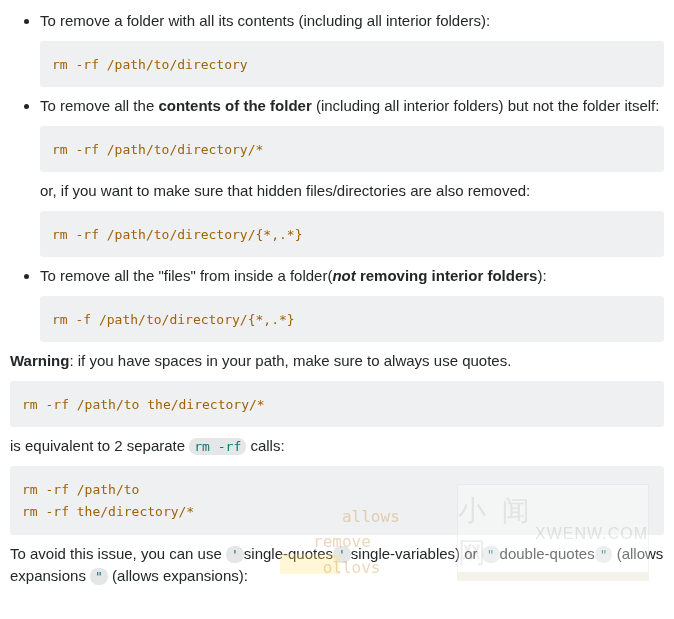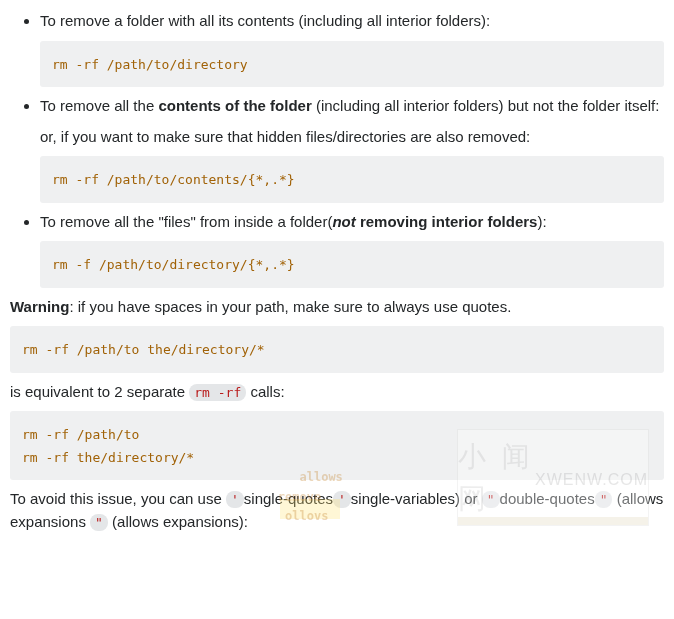--- a/index.html
+++ b/index.html
@@ -32,21 +32,21 @@
       color: #a16207;
       background: none;
       padding: 0;
     }
     code.inline {
       font-family: Consolas, Menlo, Monaco, monospace;
       font-size: 13px;
       background-color: #e4e6e8;
       padding: 1px 5px;
       border-radius: 8px;
-      color: #b91c1c;
+      color: #0f766e;
     }
     p {
       margin: 8px 0;
     }
     strong {
       font-weight: 700;
     }
     em {
       font-style: italic;
     }
@@ -79,28 +79,27 @@
     .wm-bottom {
       height: 8px;
       width: 100%;
       background: #e3dbc1;
       position: absolute;
       bottom: 0;
     }
     .ghost-code {
       position: absolute;
       bottom: 25px;
-      left: 220px;
+      left: 236px;
       width: 220px;
       font-family: Consolas, monospace;
-      font-size: 12px;
+      font-size: 16px;
       color: rgba(200, 140, 60, 0.25);
       line-height: 1.6;
       pointer-events: none;
-      font-weight: bold;
     }
     .ghost-code .kw { color: rgba(200, 140, 60, 0.35); }
     .ghost-hl {
       position: absolute;
       bottom: 32px;
       left: 280px;
       width: 60px;
       height: 20px;
       background: rgba(255, 230, 120, 0.3);
       pointer-events: none;
@@ -109,22 +108,23 @@
 </head>
 <body>
 
 <ul>
   <li>
     <span>To remove a folder with all its contents (including all interior folders):</span>
     <pre><code>rm -rf /path/to/directory</code></pre>
   </li>
   <li>
     <span>To remove all the </span><strong>contents of the folder</strong><span> (including all interior folders) but not the folder itself:</span>
+    <pre><code>rm -rf /path/to/directory/*</code></pre>
     <p>or, if you want to make sure that hidden files/directories are also removed:</p>
-    <pre><code>rm -rf /path/to/contents/{*,.*}</code></pre>
+    <pre><code>rm -rf /path/to/directory/{*,.*}</code></pre>
   </li>
   <li>
     <span>To remove all the "files" from inside a folder(</span><em><strong>not</strong></em><strong> removing interior folders</strong><span>):</span>
     <pre><code>rm -f /path/to/directory/{*,.*}</code></pre>
   </li>
 </ul>
 
 <p>
   <strong>Warning</strong><span>: if you have spaces in your path, make sure to always use quotes.</span>
 </p>

